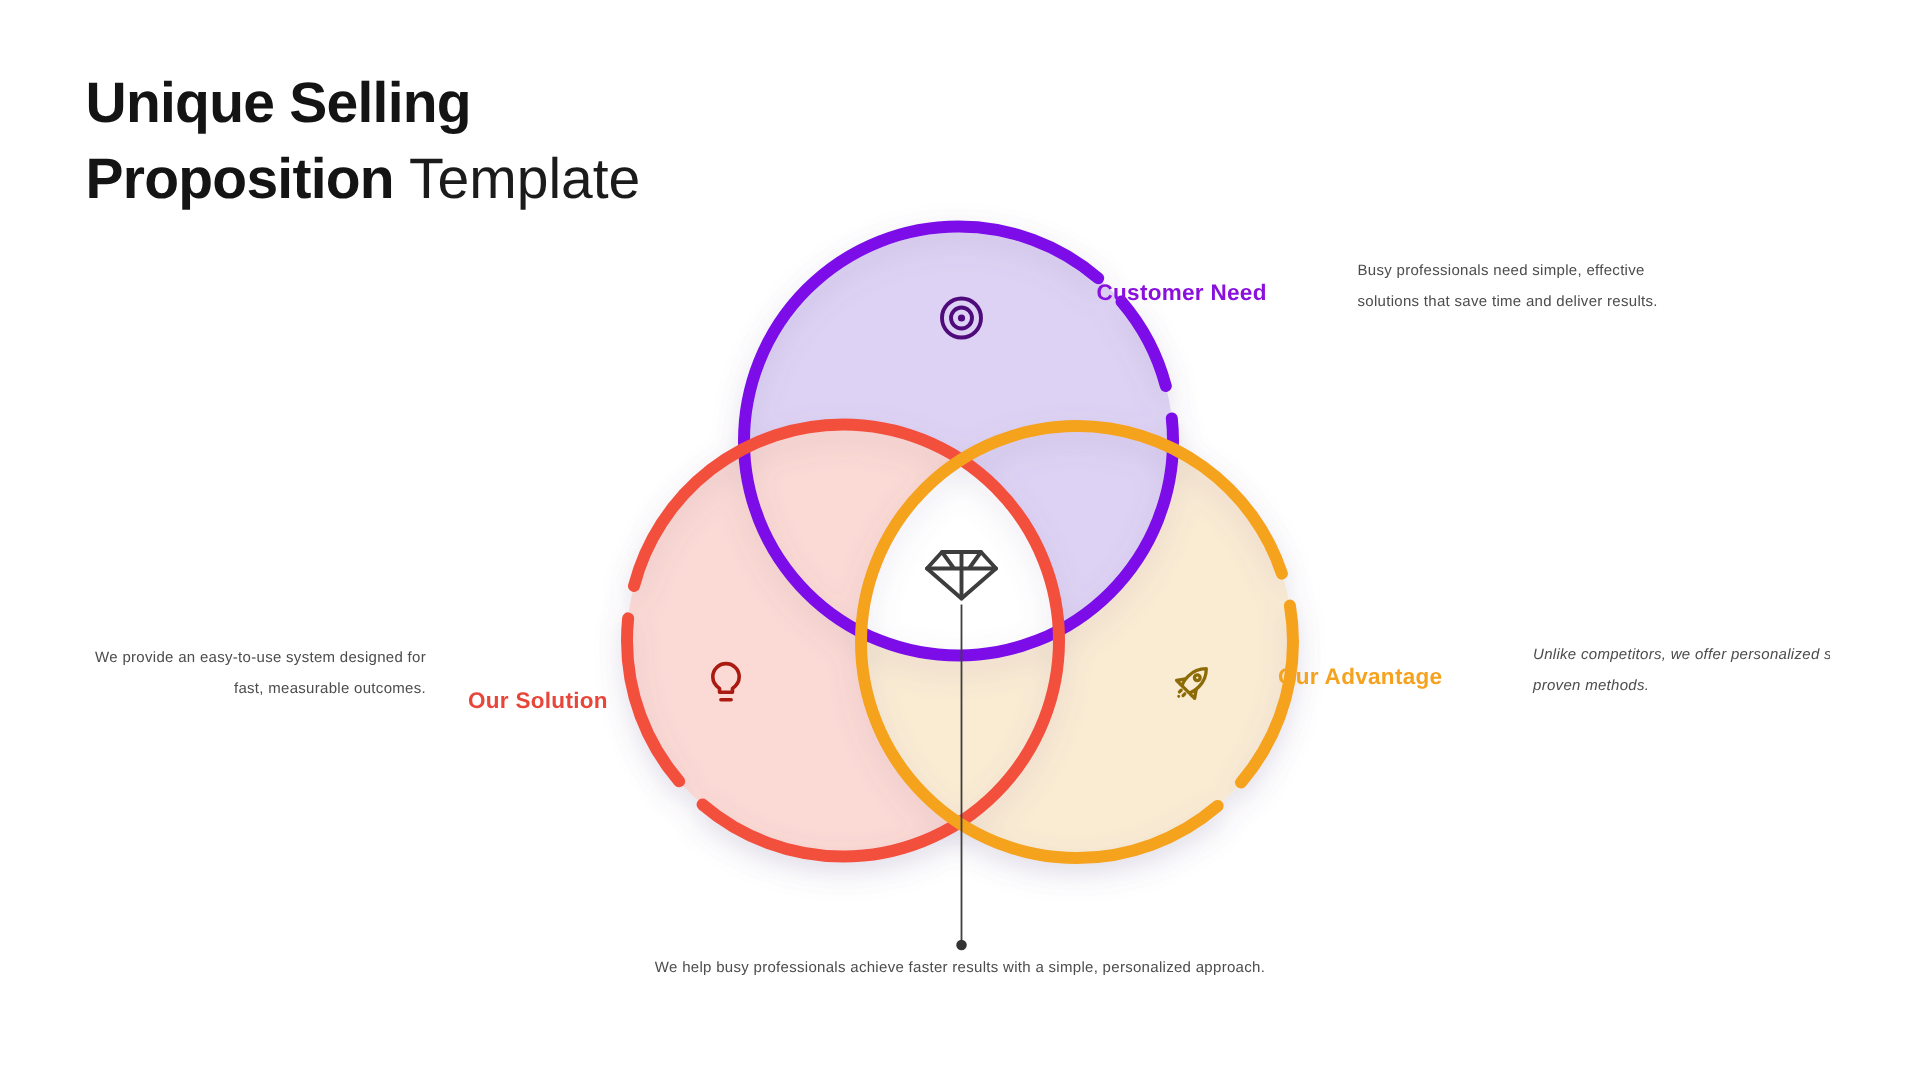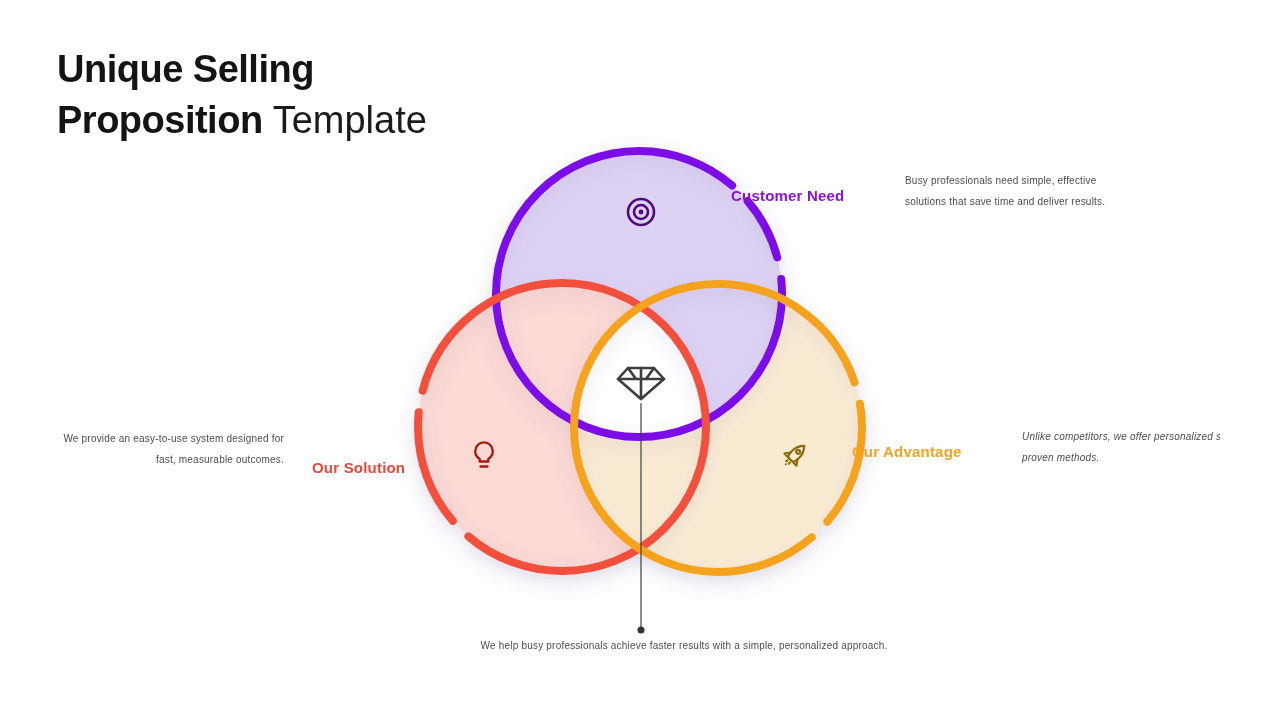--- a/index.html
+++ b/index.html
@@ -18,21 +18,21 @@
   }
   .label-need{left:731px;top:187px;color:#8a11dd;}
   .label-solution{left:312px;top:443px;color:#e9463a;margin-top:16px;}
   .label-advantage{left:852px;top:443px;color:#f5a21f;}
   .desc{
     position:absolute;font-size:10px;line-height:21px;color:#4c4c4c;letter-spacing:.2px;
   }
   .desc-need{left:905px;top:170px;width:235px;text-align:left;}
   .desc-solution{left:44px;top:428px;width:240px;text-align:right;}
   .desc-advantage{left:1022px;top:426px;width:250px;text-align:left;font-style:italic;}
-  .desc-center{left:390px;top:635px;width:500px;text-align:center;margin-left:44px;}
+  .desc-center{left:390px;top:635px;width:500px;text-align:center;}
 </style>
 </head>
 <body>
 
 <div class="slide">
 
   <h1 class="page-title"><span>Unique Selling</span><br><span>Proposition</span> <span class="light">Template</span></h1>
 
   <svg class="venn" viewBox="0 0 1280 720" aria-hidden="true">
     <defs>

